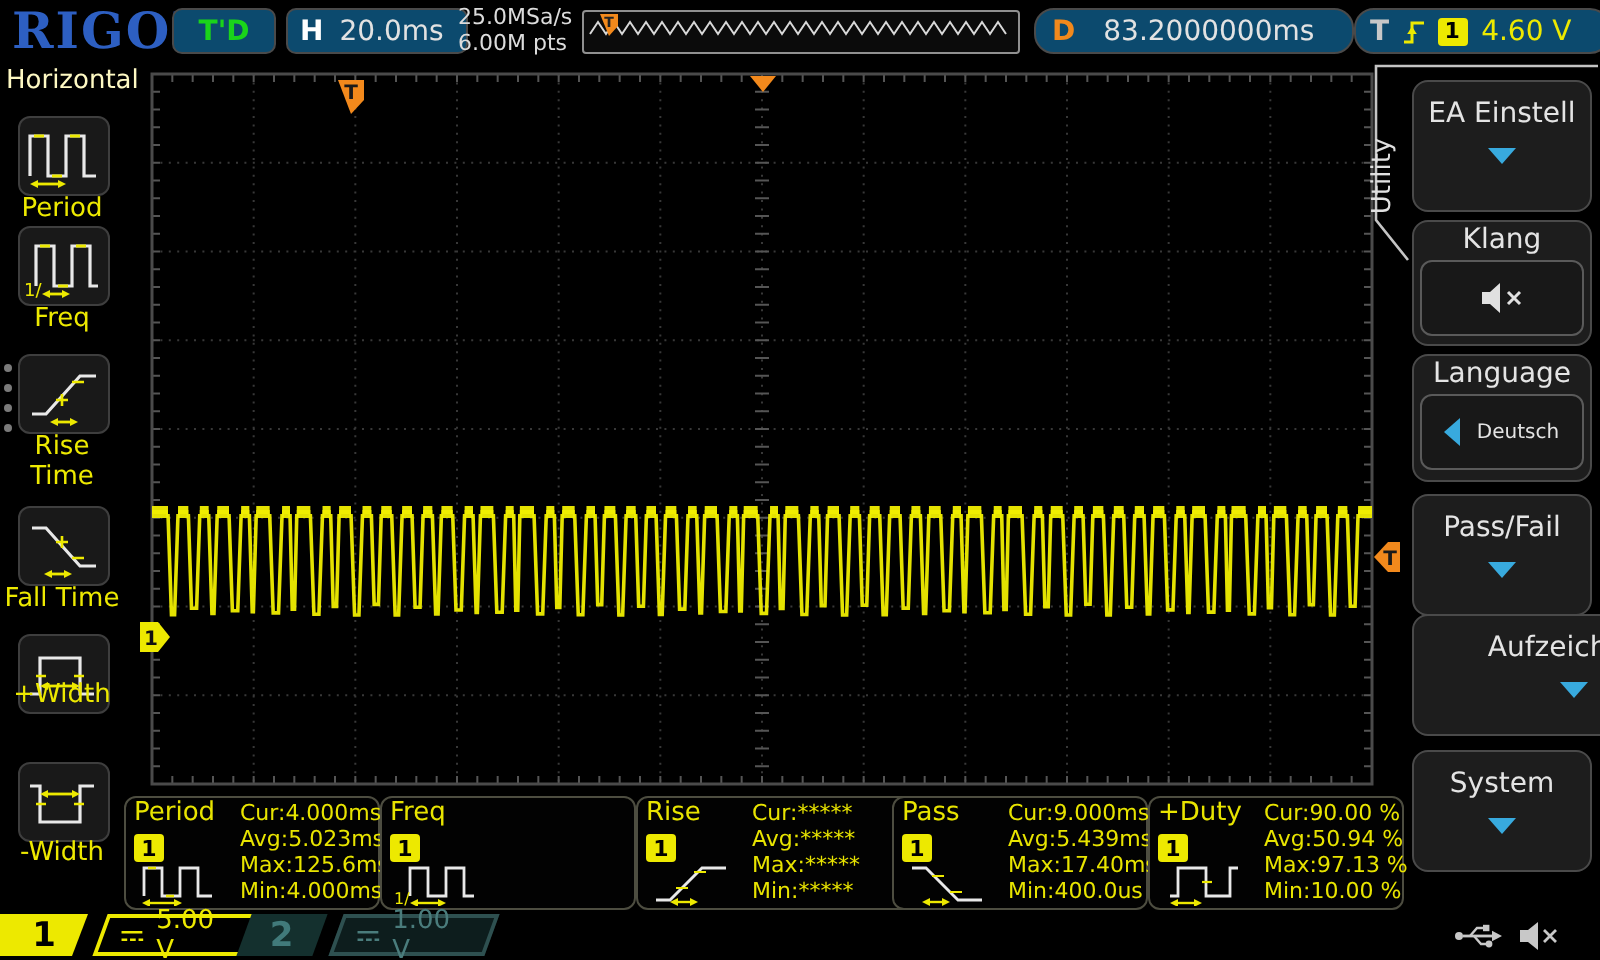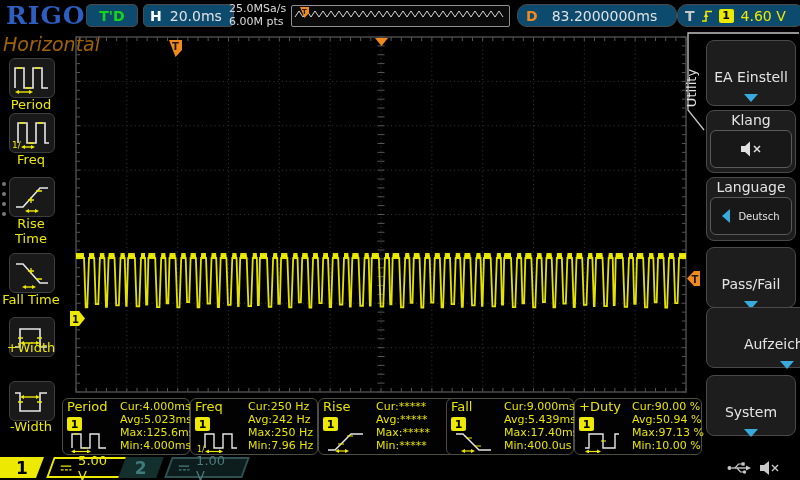--- a/index.html
+++ b/index.html
@@ -20,29 +20,29 @@
   #preview{left:291px;top:5px;width:217px;height:20px;background:#0b0b0b;
            border:1px solid #909090;border-radius:2px;}
   #d-box{left:517px;top:4px;width:150px;border-radius:10px;padding-left:8px;}
   #d-box .dletter{color:#f2891c;font-weight:bold;margin-right:14px;}
   #t-box{left:677px;top:4px;width:119px;border-radius:10px;padding-left:7px;}
   #t-box .tletter{color:#c8c8c8;font-weight:bold;margin-right:5px;}
   #t-box .tlevel{color:#ede900;margin-left:7px;}
   .ybadge{background:#ede900;color:#000;border-radius:2px;font-size:11px;font-weight:bold;
           width:15px;height:14px;display:flex;align-items:center;justify-content:center;}
   
-  #lmenu-title{left:3px;top:33px;color:#a16207;font-size:19px;font-style:italic;}
+  #lmenu-title{left:3px;top:33px;color:#fef9c3;font-size:13px;}
   .lbtn{left:9px;width:44px;height:38px;background:#191919;border:1px solid #3e3e3e;
         border-radius:6px;display:flex;align-items:center;justify-content:center;}
   .llabel{left:0;width:62px;text-align:center;color:#ede900;font-size:13px;}
   .dotcol div{width:4px;height:4px;border-radius:50%;background:#7a7a7a;margin-bottom:6px;}
   
   .rbtn,.rgroup{left:706px;width:88px;background:#1d1d1d;border:1px solid #4a4a4a;
         border-radius:8px;color:#e4e4e4;font-size:14px;text-align:center;}
-  .rbtn .lbl{margin-top:28px;}
+  .rbtn .lbl{margin-top:8px;}
   .tri-down{width:0;height:0;border-left:7px solid transparent;border-right:7px solid transparent;
         border-top:8px solid #38aade;margin:9px auto 0;}
   .tri-left{width:0;height:0;border-top:7px solid transparent;border-bottom:7px solid transparent;
         border-right:8px solid #38aade;display:inline-block;margin-right:8px;}
   .rgroup .glbl{margin-top:1px;font-size:14px;}
   .rinner{margin:2px 3px;height:36px;background:#181818;border:1px solid #5a5a5a;
         border-radius:6px;display:flex;align-items:center;justify-content:center;color:#e4e4e4;}
   #utility-tab{left:652px;top:80px;width:80px;height:16px;transform:rotate(-90deg);
         color:#e0e0e0;font-size:13px;text-align:center;}
   
@@ -270,47 +270,41 @@
 
 <div class="abs mbox" style="left:190px;">
   <div class="mname">Freq</div>
   <div class="mbadge ybadge">1</div>
   <svg class="micon" width="48" height="23" viewBox="0 0 48 23">
     <path d="M8,18 V4 H17 V18 H26 V4 H35 V18 H40" stroke="#e8e8e8" stroke-width="1.4" fill="none"></path>
     <text x="0" y="22" font-size="8" fill="#ede900">1/</text>
     <path d="M10,21.5 H24" stroke="#ede900" stroke-width="1.2"></path>
     <path d="M8,21.5 l4,-2 v4 z M26,21.5 l-4,-2 v4 z" fill="#ede900"></path>
   </svg>
-  <div class="mvals">
-    <div>Cur:250 Hz</div>
-    <div>Avg:242 Hz</div>
-    <div>Max:250 Hz</div>
-    <div>Min:7.96 Hz</div>
-  </div>
 </div>
 
 <div class="abs mbox" style="left:318px;padding-left:32px;">
   <div class="mname">Rise</div>
   <div class="mbadge ybadge">1</div>
   <svg class="micon" width="48" height="23" viewBox="0 0 48 23">
     <path d="M3,20 H10 L26,4 H38" stroke="#e8e8e8" stroke-width="1.4" fill="none"></path>
     <path d="M13,14 h6 M22,6 h6" stroke="#ede900" stroke-width="1.1"></path>
     <path d="M12,21 H22" stroke="#ede900" stroke-width="1.2"></path>
     <path d="M10,21 l4,-2 v4 z M24,21 l-4,-2 v4 z" fill="#ede900"></path>
   </svg>
   <div class="mvals">
     <div>Cur:*****</div>
     <div>Avg:*****</div>
     <div>Max:*****</div>
     <div>Min:*****</div>
   </div>
 </div>
 
 <div class="abs mbox" style="left:446px;">
-  <div class="mname">Fall</div>
+  <div class="mname">Pass</div>
   <div class="mbadge ybadge">1</div>
   <svg class="micon" width="48" height="23" viewBox="0 0 48 23">
     <path d="M3,4 H10 L26,20 H38" stroke="#e8e8e8" stroke-width="1.4" fill="none"></path>
     <path d="M13,8 h6 M22,16 h6" stroke="#ede900" stroke-width="1.1"></path>
     <path d="M10,21 H20" stroke="#ede900" stroke-width="1.2"></path>
     <path d="M8,21 l4,-2 v4 z M22,21 l-4,-2 v4 z" fill="#ede900"></path>
   </svg>
   <div class="mvals">
     <div>Cur:9.000ms</div>
     <div>Avg:5.439ms</div>

